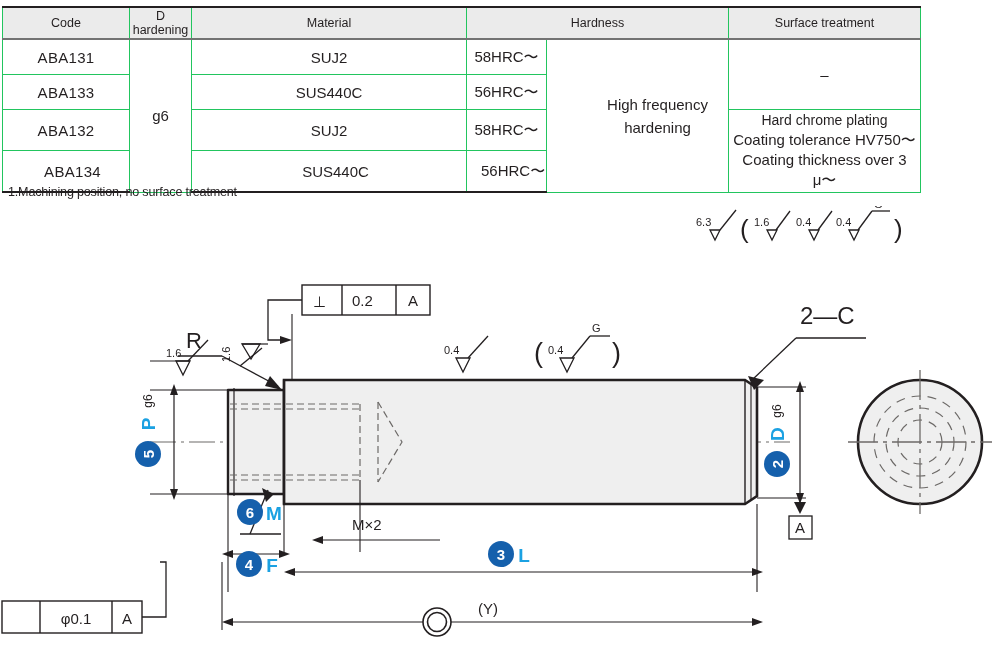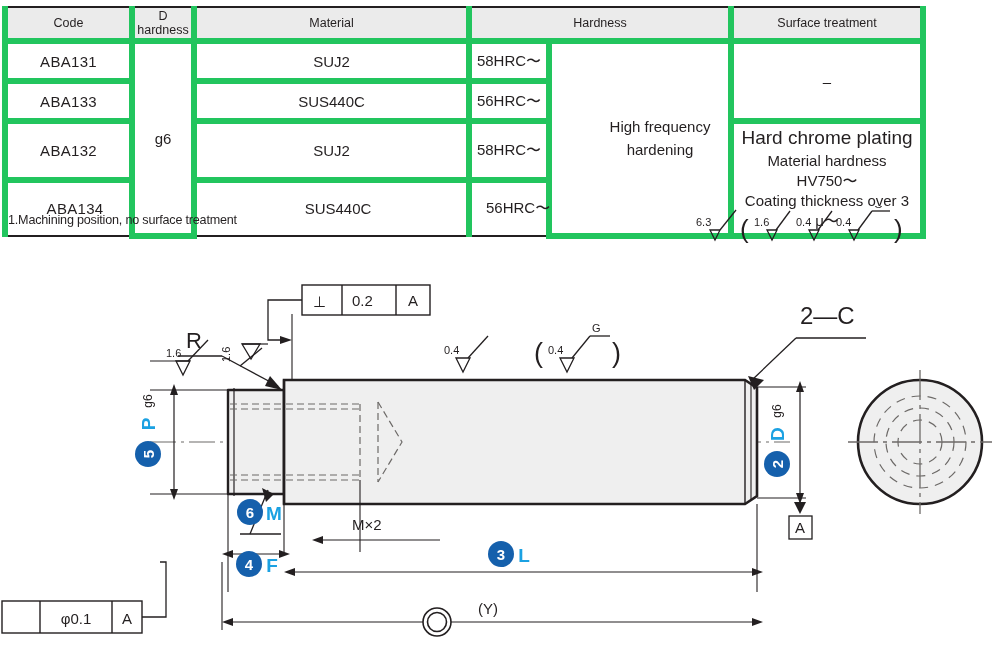--- a/index.html
+++ b/index.html
@@ -11,21 +11,21 @@
     position:relative;
     overflow:hidden;
   }
   
   .spec-table{
     position:absolute;left:2px;top:6px;width:918px;
     border-collapse:collapse;
     table-layout:fixed;
   }
   .spec-table th,.spec-table td{
-    border:6px solid #22c55e;
+    border:1px solid #22c55e;
     text-align:center;
     vertical-align:middle;
     color:#231f20;
     font-weight:normal;
   }
   .spec-table thead th{
     background:#ebebeb;
     font-size:12.5px;
     height:24px;
     border-top:2px solid #231f20;
@@ -37,28 +37,27 @@
     color:#1ba1e2;
     font-weight:bold;
     font-size:19px;
     letter-spacing:.3px;
   }
   .tol-cell{font-size:15px;}
   .hrc-cell{font-size:15px;white-space:nowrap;}
   .hard-cell{font-size:14.5px;line-height:1.55;padding-left:41px;}
   .surf-dash{font-size:17px;}
   .surf-small{font-size:12.5px;line-height:1.35;}
-  .surf-small .big{font-size:19px;}
+  .surf-small .big{font-size:14px;}
 
   
   .notes{
     position:absolute;left:8px;top:183px;
     font-size:12.6px;line-height:1.5;color:#231f20;
     letter-spacing:-0.2px;
-    margin-top:28px;
   }
 
   
   .rough-header{
     position:absolute;left:690px;top:206px;width:230px;height:50px;text-align:center;
   }
 
   
   .drawing{position:absolute;left:0;top:262px;width:998px;height:399px;}
   svg{display:block;}
@@ -78,21 +77,21 @@
     <col style="width:127px">
       <col style="width:62px">
       <col style="width:275px">
     <col style="width:80px">
       <col style="width:182px">
       <col style="width:192px">
   </colgroup>
   <thead>
     <tr>
       <th>Code</th>
-      <th>D hardness</th>
+      <th>D hardening</th>
       <th>Material</th>
       <th colspan="2">Hardness</th>
       <th>Surface treatment</th>
     </tr>
   </thead>
   <tbody>
     <tr>
       <td class="code-cell">ABA131</td>
       <td class="tol-cell" rowspan="4">g6</td>
       <td>SUJ2</td>
@@ -104,21 +103,21 @@
       <td class="code-cell">ABA133</td>
       <td>SUS440C</td>
       <td class="hrc-cell">56HRC〜</td>
     </tr>
     <tr>
       <td class="code-cell">ABA132</td>
       <td>SUJ2</td>
       <td class="hrc-cell">58HRC〜</td>
       <td class="surf-small" rowspan="2">
         <div class="big">Hard chrome plating</div>
-        <div>Material hardness HV750〜</div>
+        <div>Coating tolerance HV750〜</div>
         <div>Coating thickness over 3 μ〜</div>
       </td>
     </tr>
     <tr>
       <td class="code-cell">ABA134</td>
       <td>SUS440C</td>
       <td class="hrc-cell">56HRC〜</td>
     </tr>
   </tbody>
 </table>

